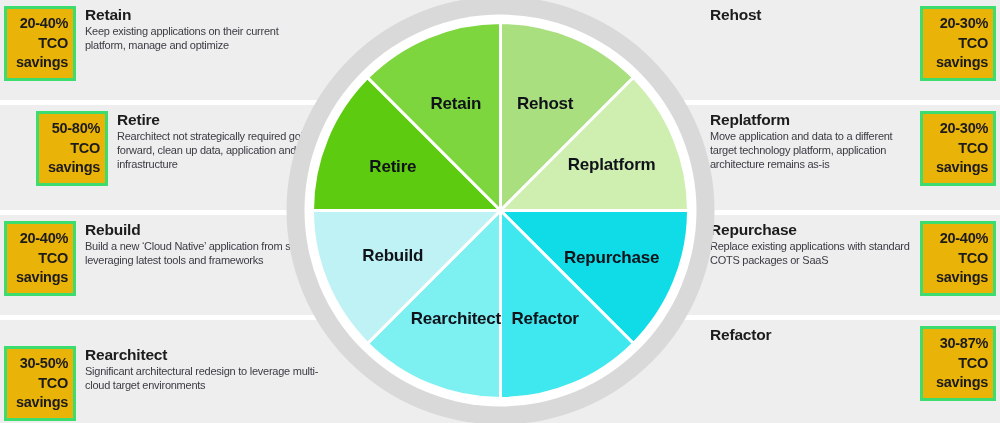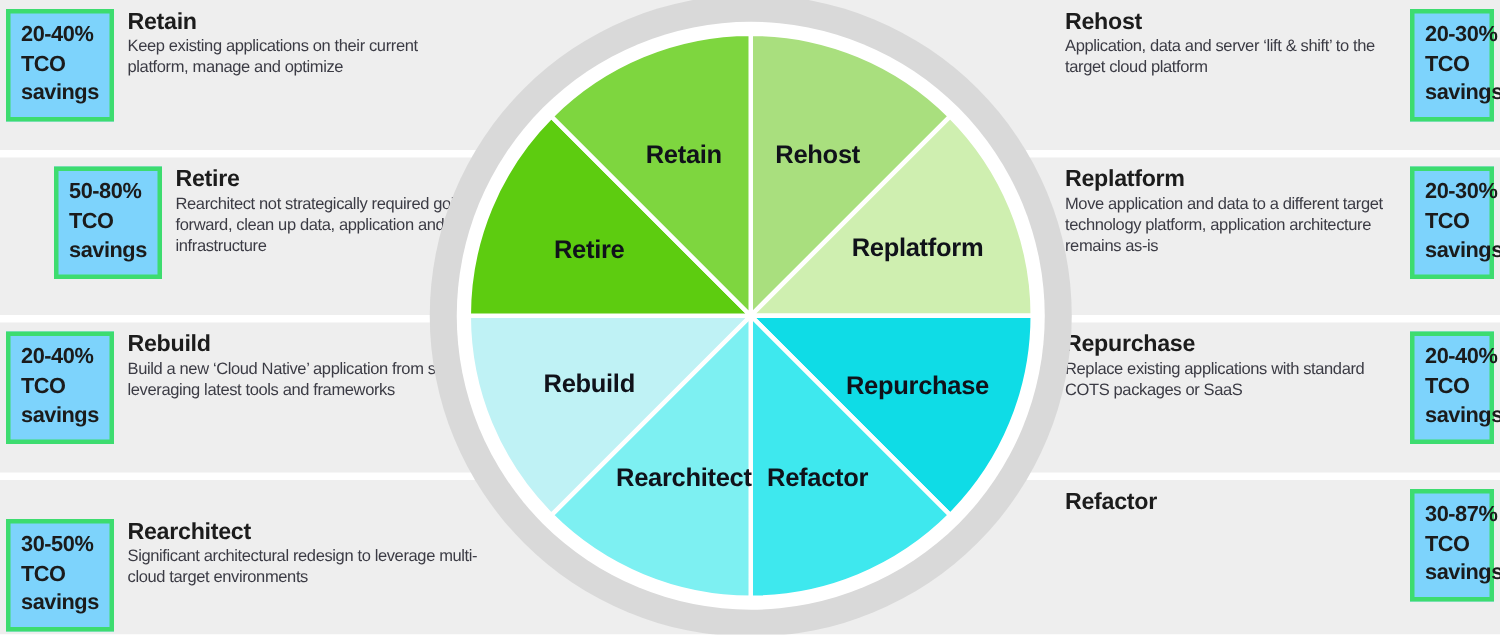--- a/index.html
+++ b/index.html
@@ -27,32 +27,33 @@
     position:absolute;
     display:flex;
     align-items:flex-start;
     box-sizing:border-box;
   }
   .card.left{left:0;width:320px;padding:6px 0 0 4px;}
   .card.right{left:700px;width:300px;padding:6px 4px 0 10px;}
 
   .badge{
     border:3px solid #3ddc6f;
-    background:#7dd3fc;
+    background:#eab308;
     box-sizing:border-box;
     width:72px;
     padding:5px 5px 5px 7px;
     flex:0 0 auto;
     color:#1b1b1b;
     font-weight:bold;
     font-size:14.5px;
     line-height:1.35;
     letter-spacing:-0.3px;
-  }
-  .badge.r{width:56px;}
+    text-align:right;
+  }
+  .badge.r{width:76px;}
   .badge div{white-space:nowrap;}
 
   .ctext{padding-left:9px;flex:1 1 auto;min-width:0;}
   .card.right .ctext{padding-left:0;padding-right:9px;}
   .ctitle{
     font-size:15.5px;font-weight:bold;color:#1c1c1c;
     line-height:1.15;margin:0 0 1px 0;letter-spacing:-0.2px;
   }
   .cdesc{
     font-size:11px;color:#3b3b44;line-height:1.26;
@@ -126,21 +127,20 @@
     </div>
     <div class="ctext">
       <div class="ctitle">Rearchitect</div>
       <div class="cdesc">Significant architectural redesign to leverage multi-cloud target environments</div>
     </div>
   </div>
 
   <div class="card right" style="top:0px;">
     <div class="ctext">
       <div class="ctitle">Rehost</div>
-      <div class="cdesc">Application, data and server ‘lift &amp; shift’ to the target cloud platform</div>
     </div>
     <div class="badge r">
       <div>20-30%</div>
       <div>TCO</div>
       <div>savings</div>
     </div>
   </div>
 
   <div class="card right" style="top:105px;">
     <div class="ctext">

